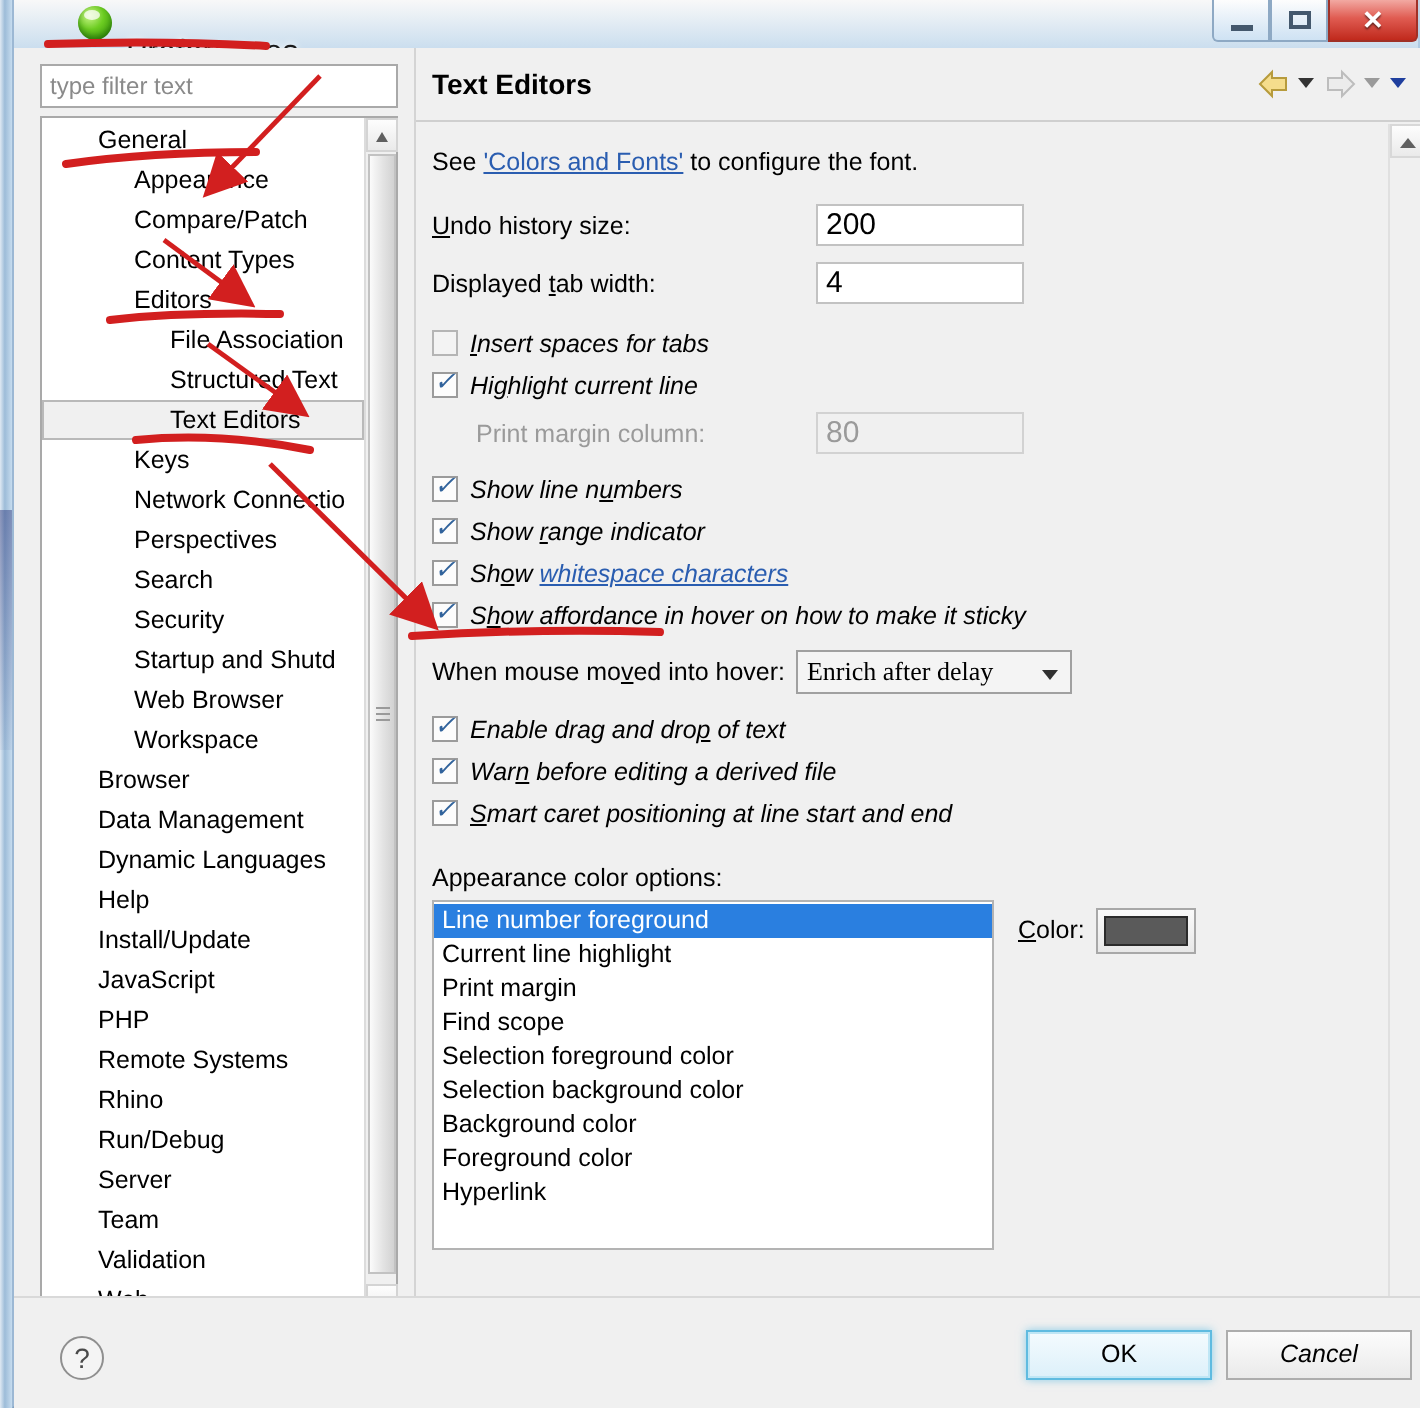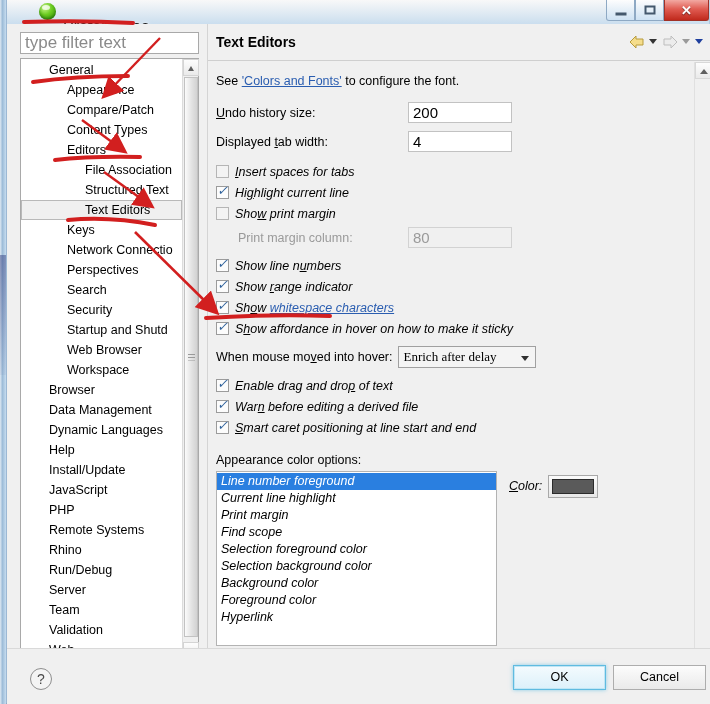--- a/index.html
+++ b/index.html
@@ -83,21 +83,21 @@
     position: absolute; left: 0; top: 24px;
     width: 704px; height: 680px;
     background: #f0f0f0;
   }
 
   
   .filter-wrap { position: absolute; left: 13px; top: 8px; width: 179px; height: 22px; }
   .filter-input {
     width: 100%; height: 100%;
     border: 1px solid #a9a9a9; background: #fff;
-    font-family: "Liberation Sans", sans-serif; font-size: 17px;
+    font-family: "Liberation Sans", sans-serif; font-size: 12px;
     color: #0369a1; padding: 0 4px; outline: none;
   }
   .filter-input::placeholder { color: #8a8a8a; }
 
   .tree-outer {
     position: absolute; left: 13px; top: 34px;
     width: 179px; height: 618px;
     background: #fff; border: 1px solid #a9a9a9;
   }
   .tree-scroll {
@@ -238,21 +238,21 @@
     white-space: nowrap; overflow: hidden; font-family: Liberation Serif, serif;
   }
   .select-box .cv {
     position: absolute; right: 6px; top: 9px; width: 0; height: 0;
     border-left: 4.5px solid transparent; border-right: 4.5px solid transparent;
     border-top: 5px solid #303030;
   }
 
   .sec-label { font-size: 12.5px; margin-top: 16px; }
 
-  .color-area { display: flex; margin-top: 4px; font-style: italic; }
+  .color-area { display: flex; margin-top: 4px; }
   .listbox {
     width: 281px; height: 175px; border: 1px solid #b3b3b3; background: #fff;
     overflow: hidden; padding-top: 1px;
   }
   .lb-item { height: 17px; line-height: 17px; font-size: 12.5px; padding-left: 4px; }
   .lb-item.sel { background: #2a7fe0; color: #fff; }
   .color-side { margin-left: 12px; display: flex; align-items: flex-start; padding-top: 4px; }
   .color-side .clbl { font-size: 12.5px; margin-right: 6px; margin-top: 4px; }
   .swatch-btn {
     width: 50px; height: 23px; border: 1px solid #a8a8a8;
@@ -293,21 +293,21 @@
     font-size: 12.5px; text-align: center; line-height: 23px;
     border: 1px solid #adadad; background: linear-gradient(180deg,#fcfcfc,#eaeaea);
     color: #000;
   }
   .btn.ok {
     right: 105px;
     border: 1px solid #5fbbe0;
     box-shadow: 0 0 0 1px #bfe6f5 inset, 0 0 4px rgba(70,180,225,.6);
     background: linear-gradient(180deg,#f4fbfe,#dcf0fa);
   }
-  .btn.cancel { right: 5px; }
+  .btn.cancel { right: 5px; font-style: italic; }
 
   
   .anno { position: absolute; left: 0; top: 0; width: 710px; height: 704px; pointer-events: none; }
 </style>
 </head>
 <body>
 
 <div id="root">
 
   <div class="leftstrip">
@@ -443,24 +443,20 @@
           <div style="height:8px"></div>
 
           <div class="cb-row">
             <div class="cb off"></div>
             <span class="cb-label"><span class="u">I</span>nsert spaces for tabs</span>
           </div>
           <div class="cb-row">
             <div class="cb checked"></div>
             <span class="cb-label">Hi<span class="u">g</span>hlight current line</span>
           </div>
-          <div class="cb-row">
-            <div class="cb off"></div>
-            <span class="cb-label">Sho<span class="u">w</span> print margin</span>
-          </div>
 
           <div class="indent-row">
             <div class="lbl">Print margin column:</div>
             <input class="txtbox disabled" type="text" disabled="" value="80" style="">
           </div>
 
           <div style="height:6px"></div>
 
           <div class="cb-row">
             <div class="cb checked"></div>

